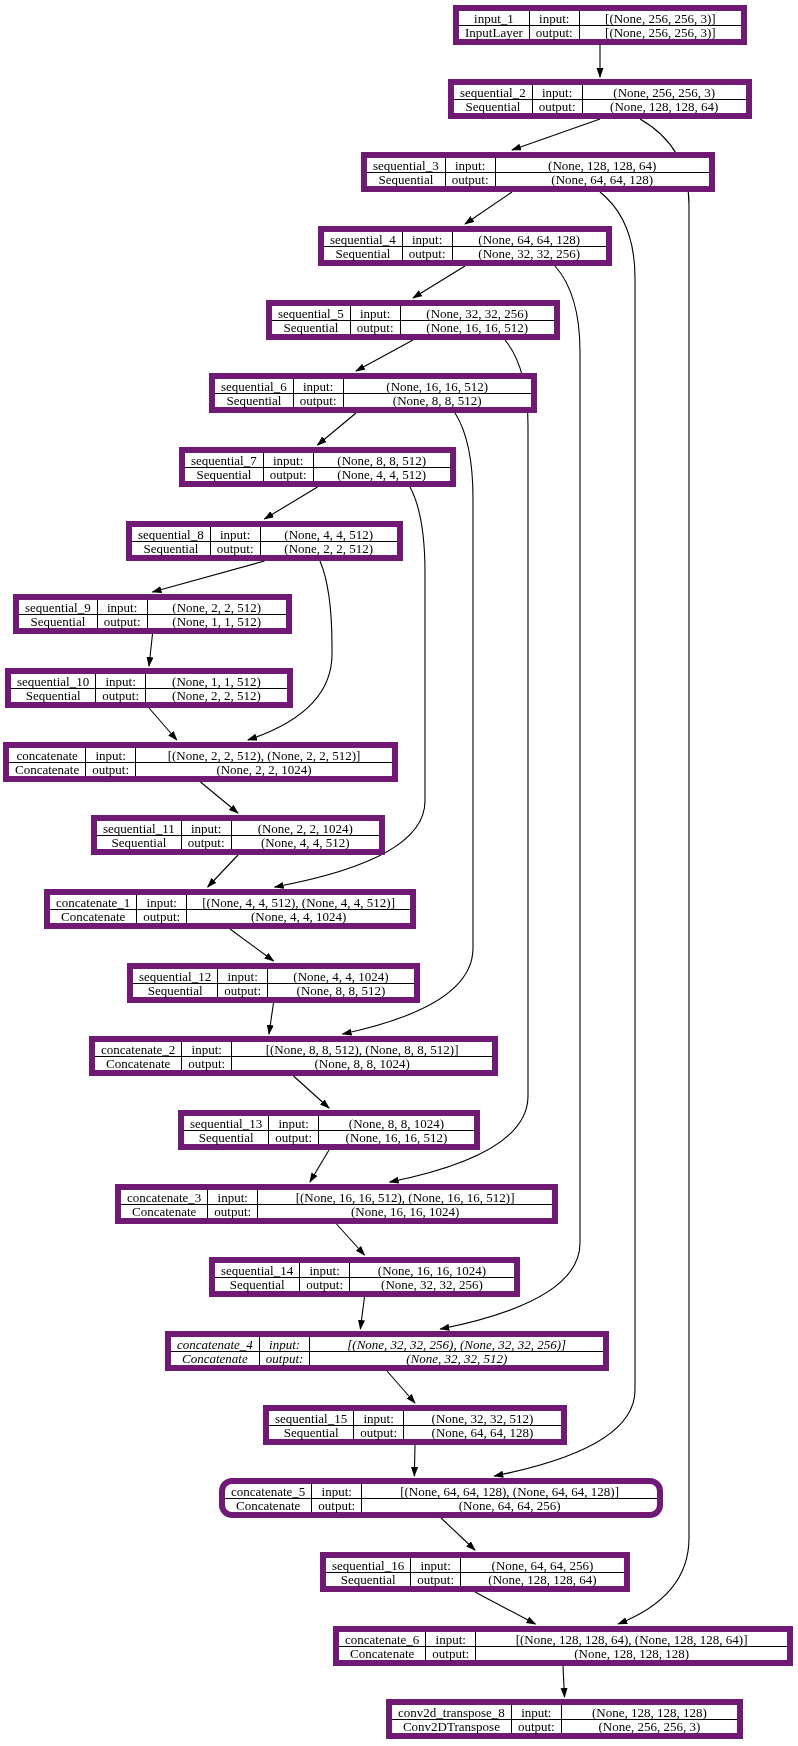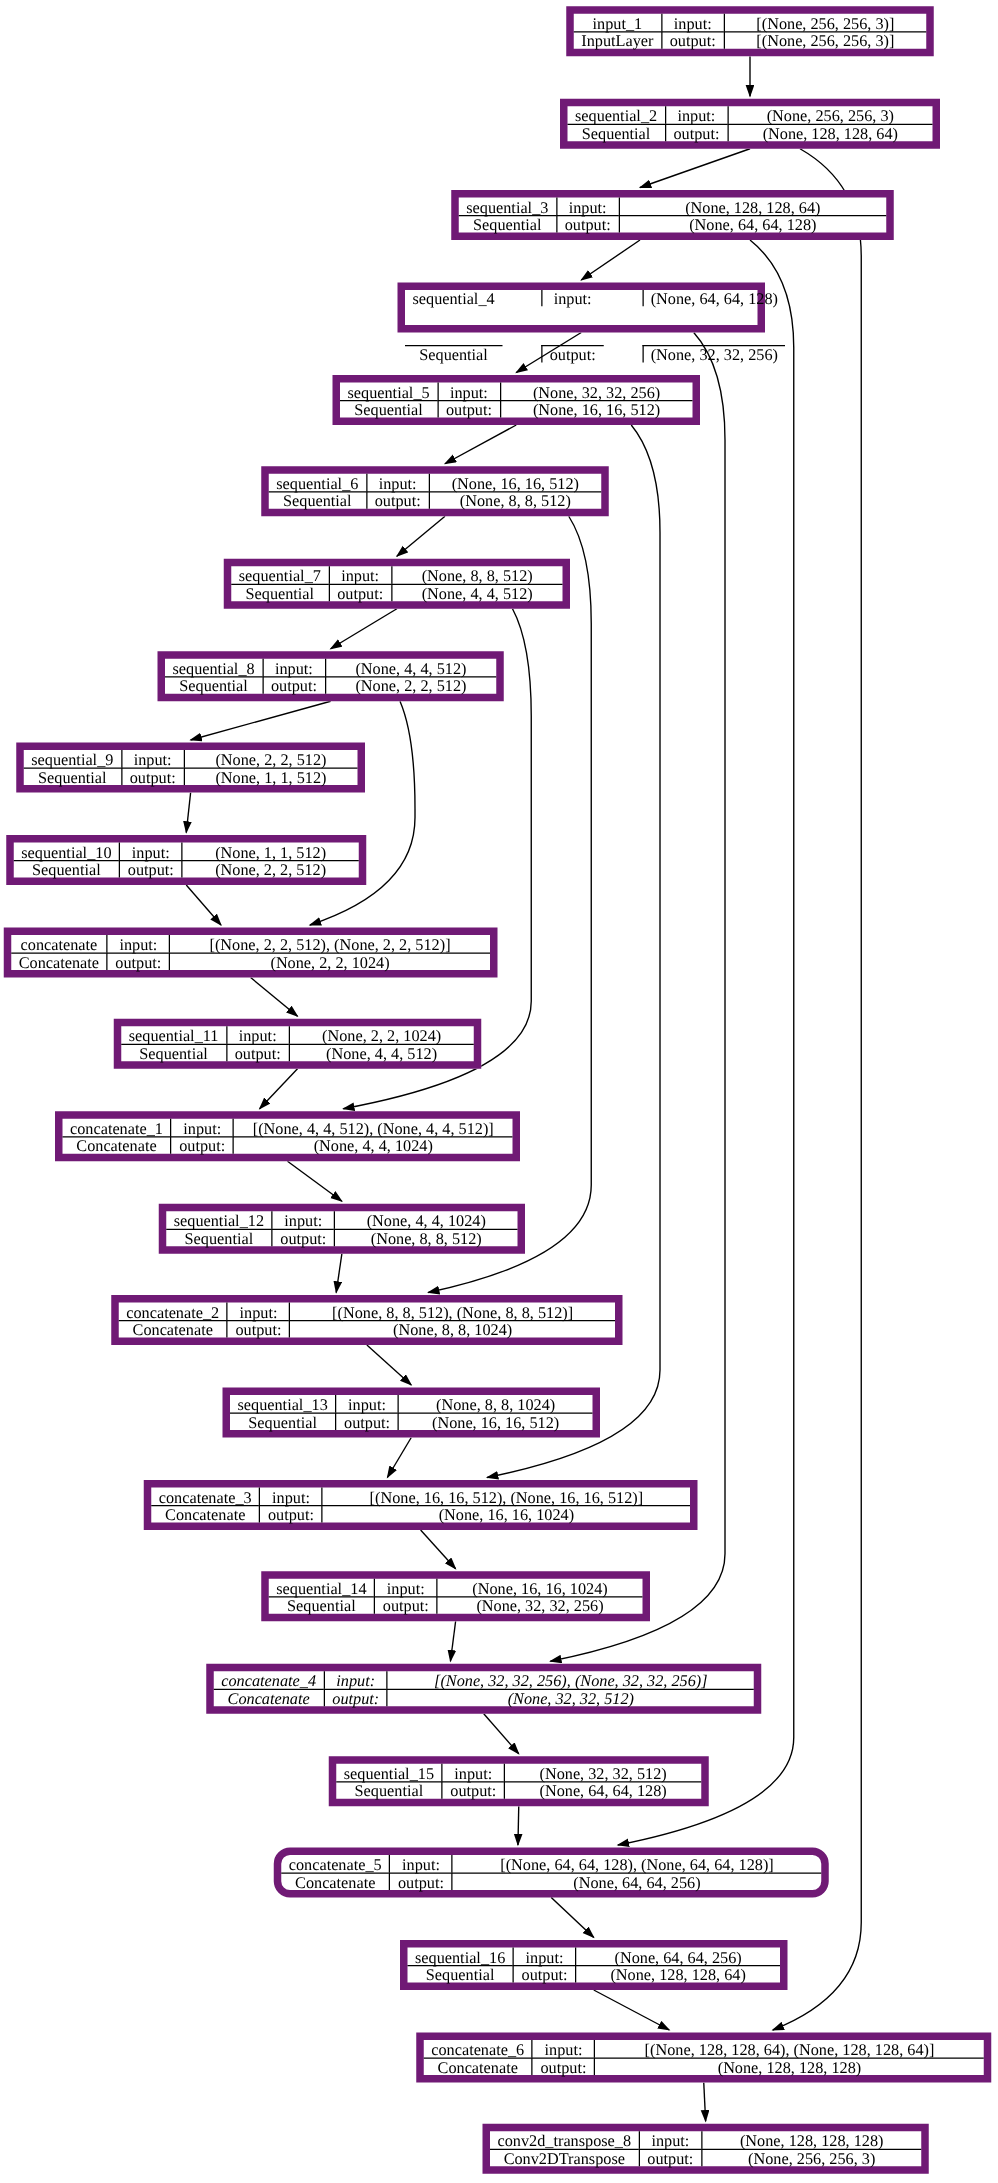--- a/index.html
+++ b/index.html
@@ -83,37 +83,37 @@
         <div class="cell c-val r2">(None, 128, 128, 64)</div>
       </div>
       <div class="node" style="left: 361px; top: 152px; width: 354px;">
         <div class="cell c-name">sequential_3</div>
         <div class="cell c-lab">input:</div>
         <div class="cell c-val">(None, 128, 128, 64)</div>
         <div class="cell c-name r2">Sequential</div>
         <div class="cell c-lab r2">output:</div>
         <div class="cell c-val r2">(None, 64, 64, 128)</div>
       </div>
-      <div class="node" style="left: 318px; top: 226px; width: 294px; gap: 31px;">
+      <div class="node" style="left: 318px; top: 226px; width: 294px;">
         <div class="cell c-name">sequential_4</div>
         <div class="cell c-lab">input:</div>
         <div class="cell c-val">(None, 64, 64, 128)</div>
         <div class="cell c-name r2">Sequential</div>
         <div class="cell c-lab r2">output:</div>
         <div class="cell c-val r2">(None, 32, 32, 256)</div>
       </div>
       <div class="node" style="left: 266px; top: 300px; width: 294px;">
         <div class="cell c-name">sequential_5</div>
         <div class="cell c-lab">input:</div>
         <div class="cell c-val">(None, 32, 32, 256)</div>
         <div class="cell c-name r2">Sequential</div>
         <div class="cell c-lab r2">output:</div>
         <div class="cell c-val r2">(None, 16, 16, 512)</div>
       </div>
-      <div class="node" style="left: 209px; top: 373px; width: 278px;">
+      <div class="node" style="left: 209px; top: 373px; width: 328px;">
         <div class="cell c-name">sequential_6</div>
         <div class="cell c-lab">input:</div>
         <div class="cell c-val">(None, 16, 16, 512)</div>
         <div class="cell c-name r2">Sequential</div>
         <div class="cell c-lab r2">output:</div>
         <div class="cell c-val r2">(None, 8, 8, 512)</div>
       </div>
       <div class="node" style="left: 179px; top: 447px; width: 277px;">
         <div class="cell c-name">sequential_7</div>
         <div class="cell c-lab">input:</div>

